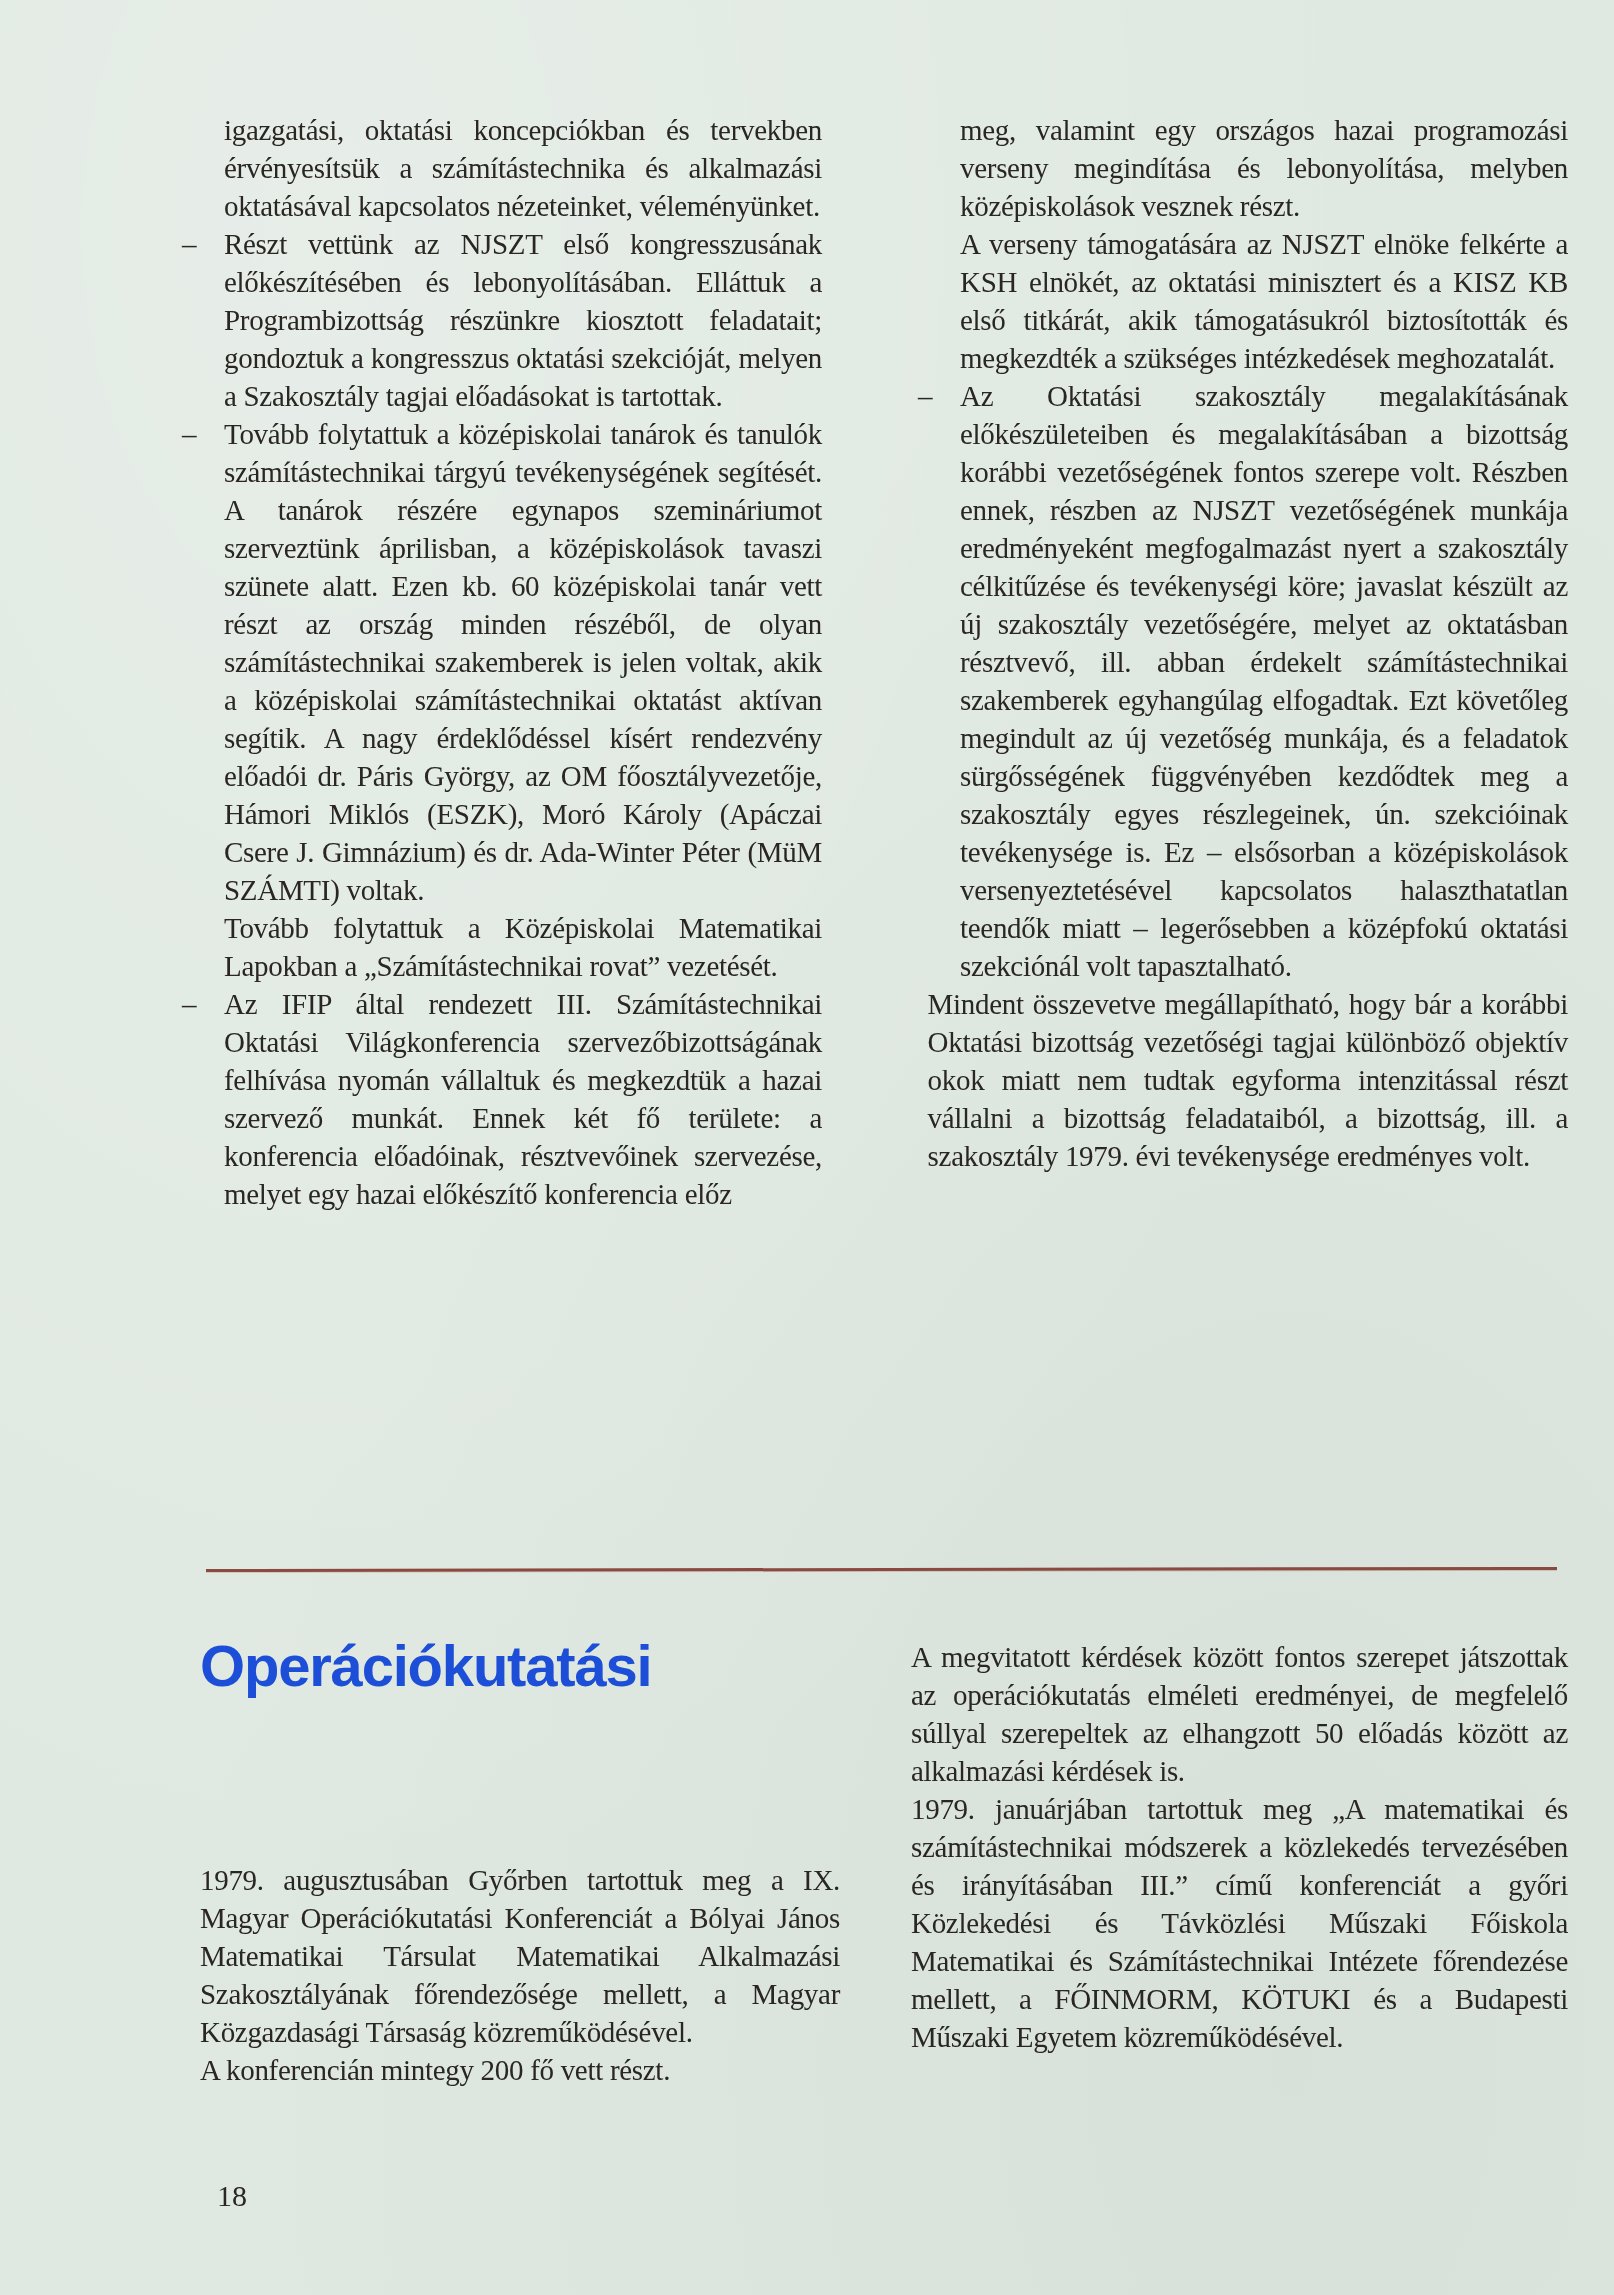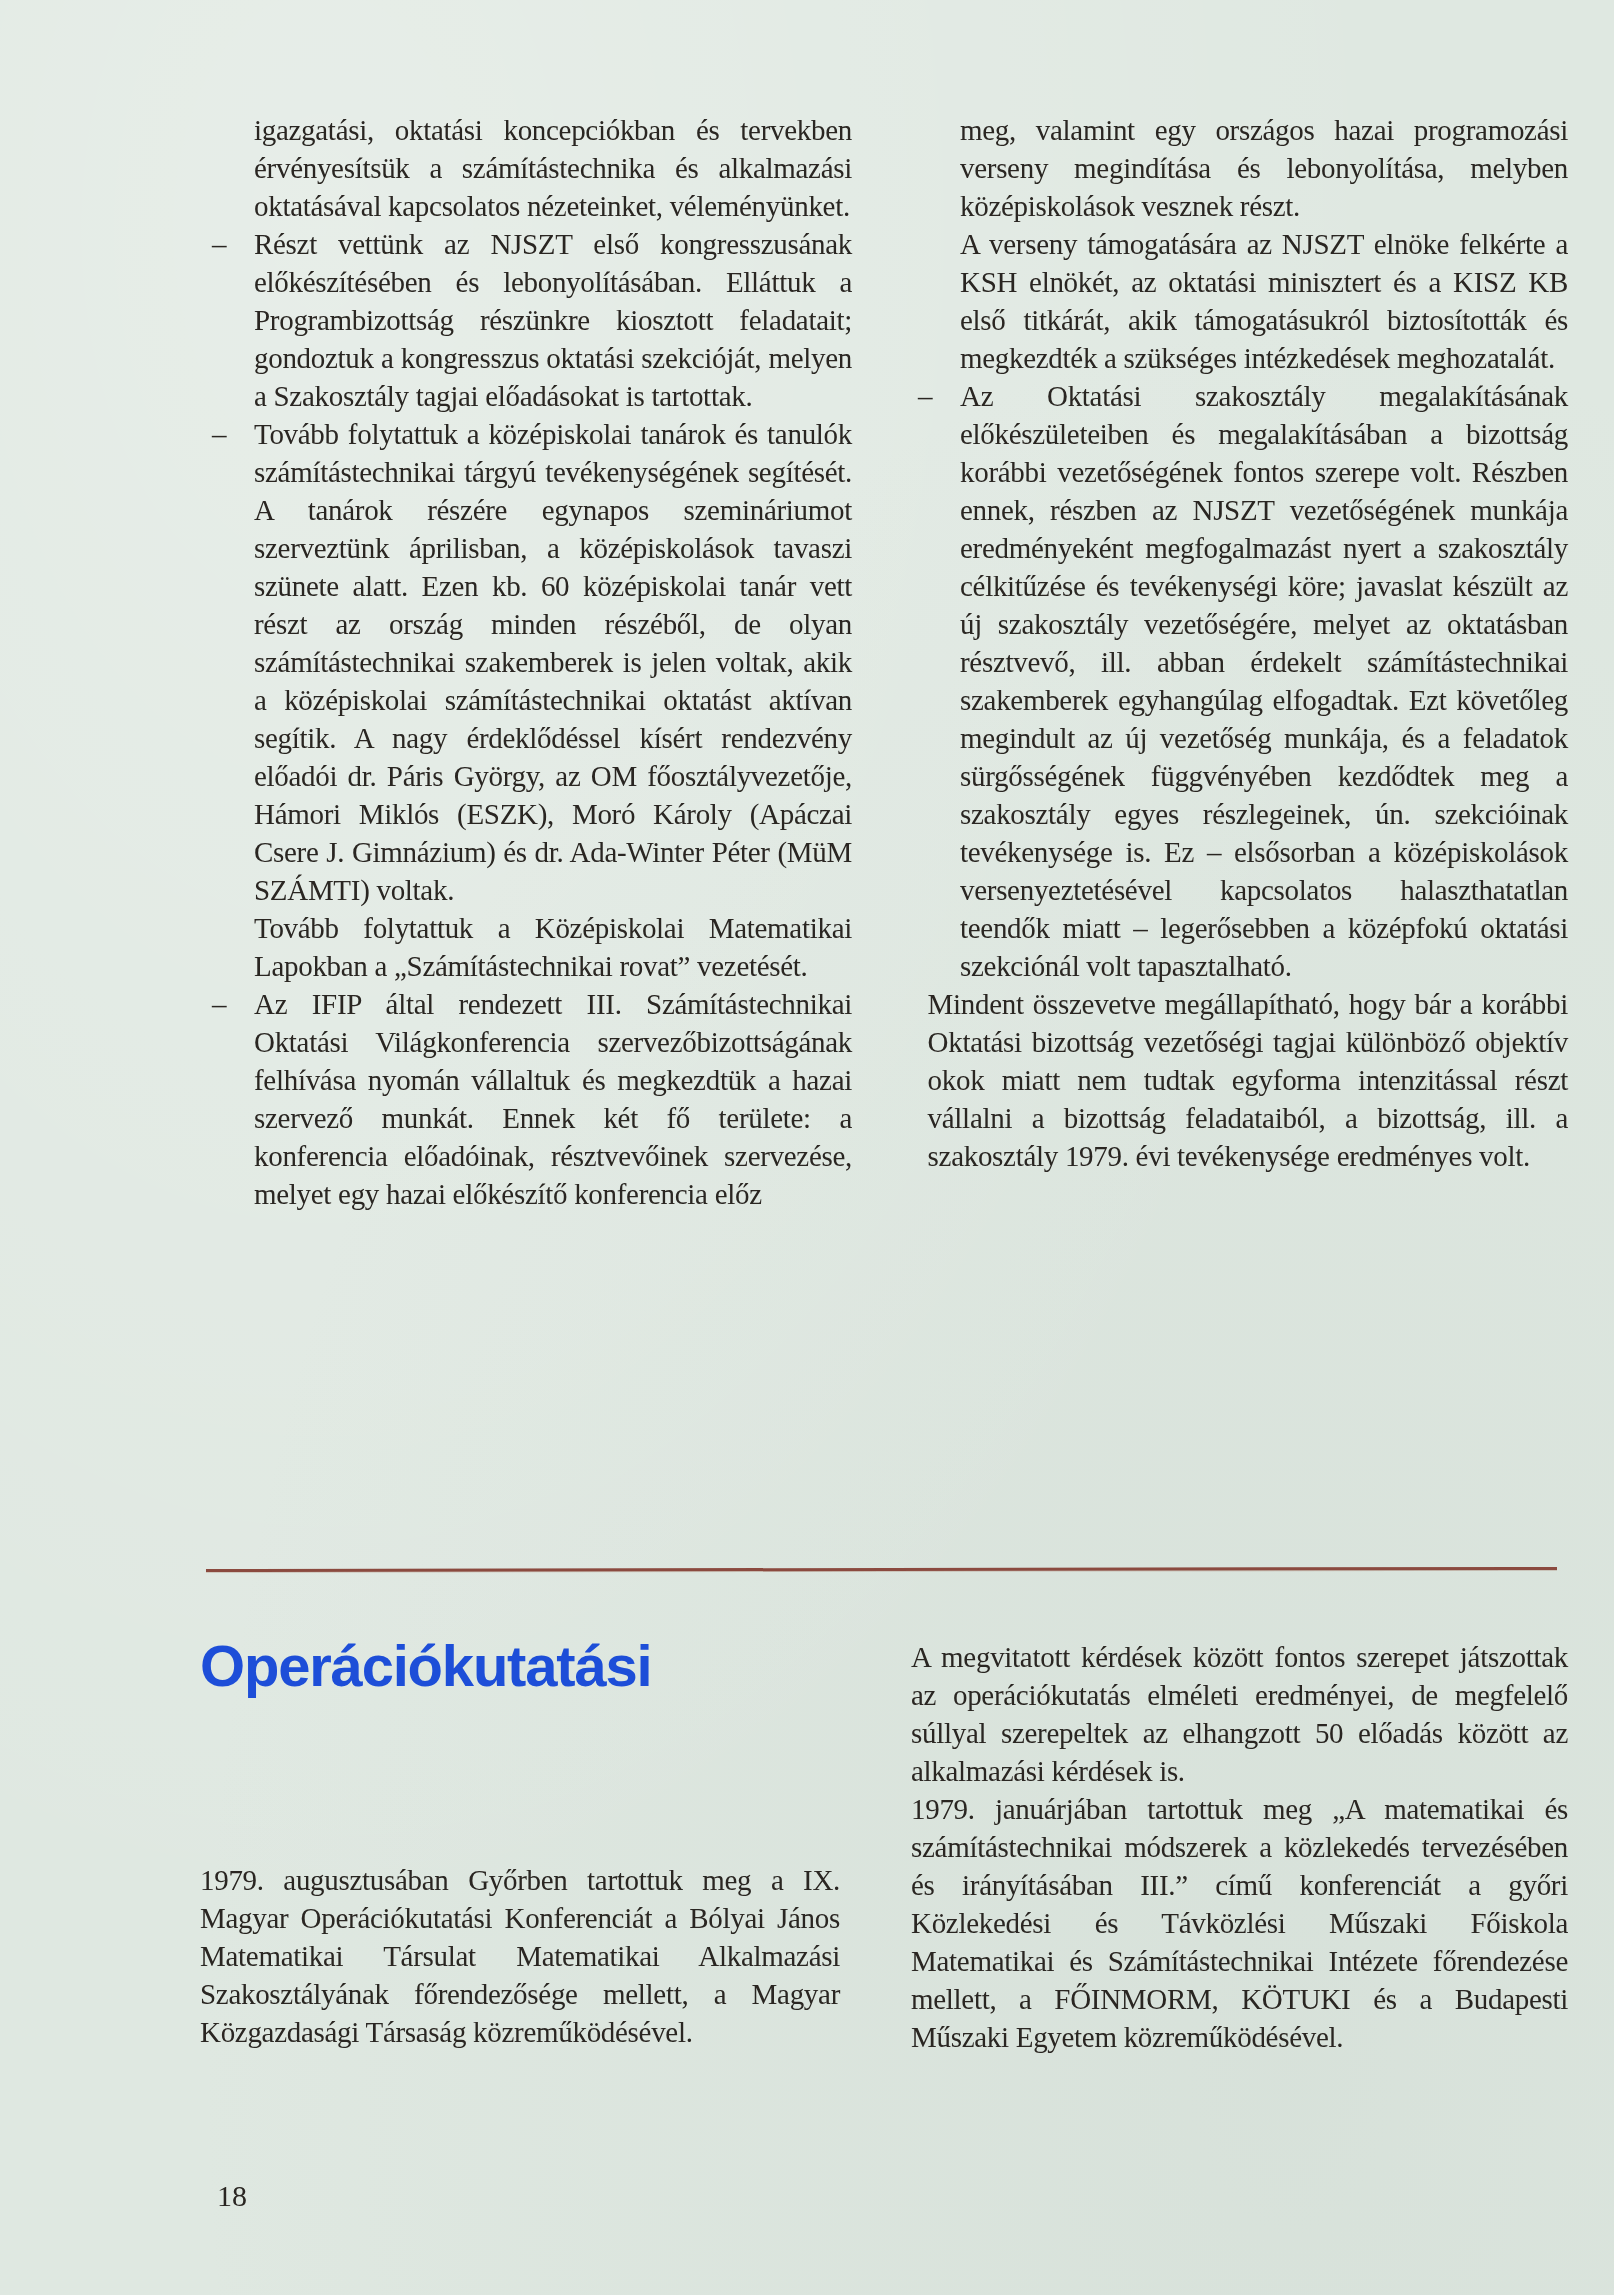--- a/index.html
+++ b/index.html
@@ -15,21 +15,21 @@
   .col {
     position: absolute;
     font-size: 29px;
     line-height: 38px;
     letter-spacing: -0.3px;
   }
   .col p { margin: 0; text-align: justify; text-align-last: left; }
   .col .item { position: relative; padding-left: 42px; }
   .col .item .dash { position: absolute; left: 0; top: 0; }
   .col .indent { padding-left: 42px; }
-  #left-top  { left: 212px; top: 111px; width: 640px; }
+  #left-top  { left: 182px; top: 111px; width: 640px; }
   #right-top { left: 911px; top: 111px; width: 657px; }
   #right-top .indent, #right-top .item { padding-left: 42px; margin-left: 7px; }
   #right-top .flush { padding-left: 16.6px; }
   #rule {
     position: absolute; left: 206px; top: 1569px; width: 1351px; height: 3.3px;
     background: #8b4a3f; transform: rotate(-0.09deg); transform-origin: left center;
     box-shadow: 0 0.8px 0 rgba(150,90,70,0.3);
   }
   #heading {
     position: absolute; left: 200px; top: 1630px;
@@ -75,20 +75,21 @@
 </div>
 
 <div id="rule"></div>
 
 <div id="heading">
   <div>Operációkutatási</div>
 </div>
 
 <div id="left-bottom" class="col">
   <p>1979. augusztusában Győrben tartottuk meg a IX. Magyar Operációkutatási Konferenciát a Bólyai János Matematikai Társulat Matematikai Alkalmazási Szakosztályának főrendezősége mellett, a Magyar Közgazdasági Társaság közreműködésével.</p>
+  <p>A konferencián mintegy 200 fő vett részt.</p>
 </div>
 
 <div id="right-bottom" class="col">
   <p class="flush">A megvitatott kérdések között fontos szerepet játszottak az operációkutatás elméleti eredményei, de megfelelő súllyal szerepeltek az elhangzott 50 előadás között az alkalmazási kérdések is.</p>
   <p class="flush">1979. januárjában tartottuk meg „A matematikai és számítástechnikai módszerek a közlekedés tervezésében és irányításában III.” című konferenciát a győri Közlekedési és Távközlési Műszaki Főiskola Matematikai és Számítástechnikai Intézete főrendezése mellett, a FŐINMORM, KÖTUKI és a Budapesti Műszaki Egyetem közreműködésével.</p>
 </div>
 
 <div id="page-number">18</div>
 
 

